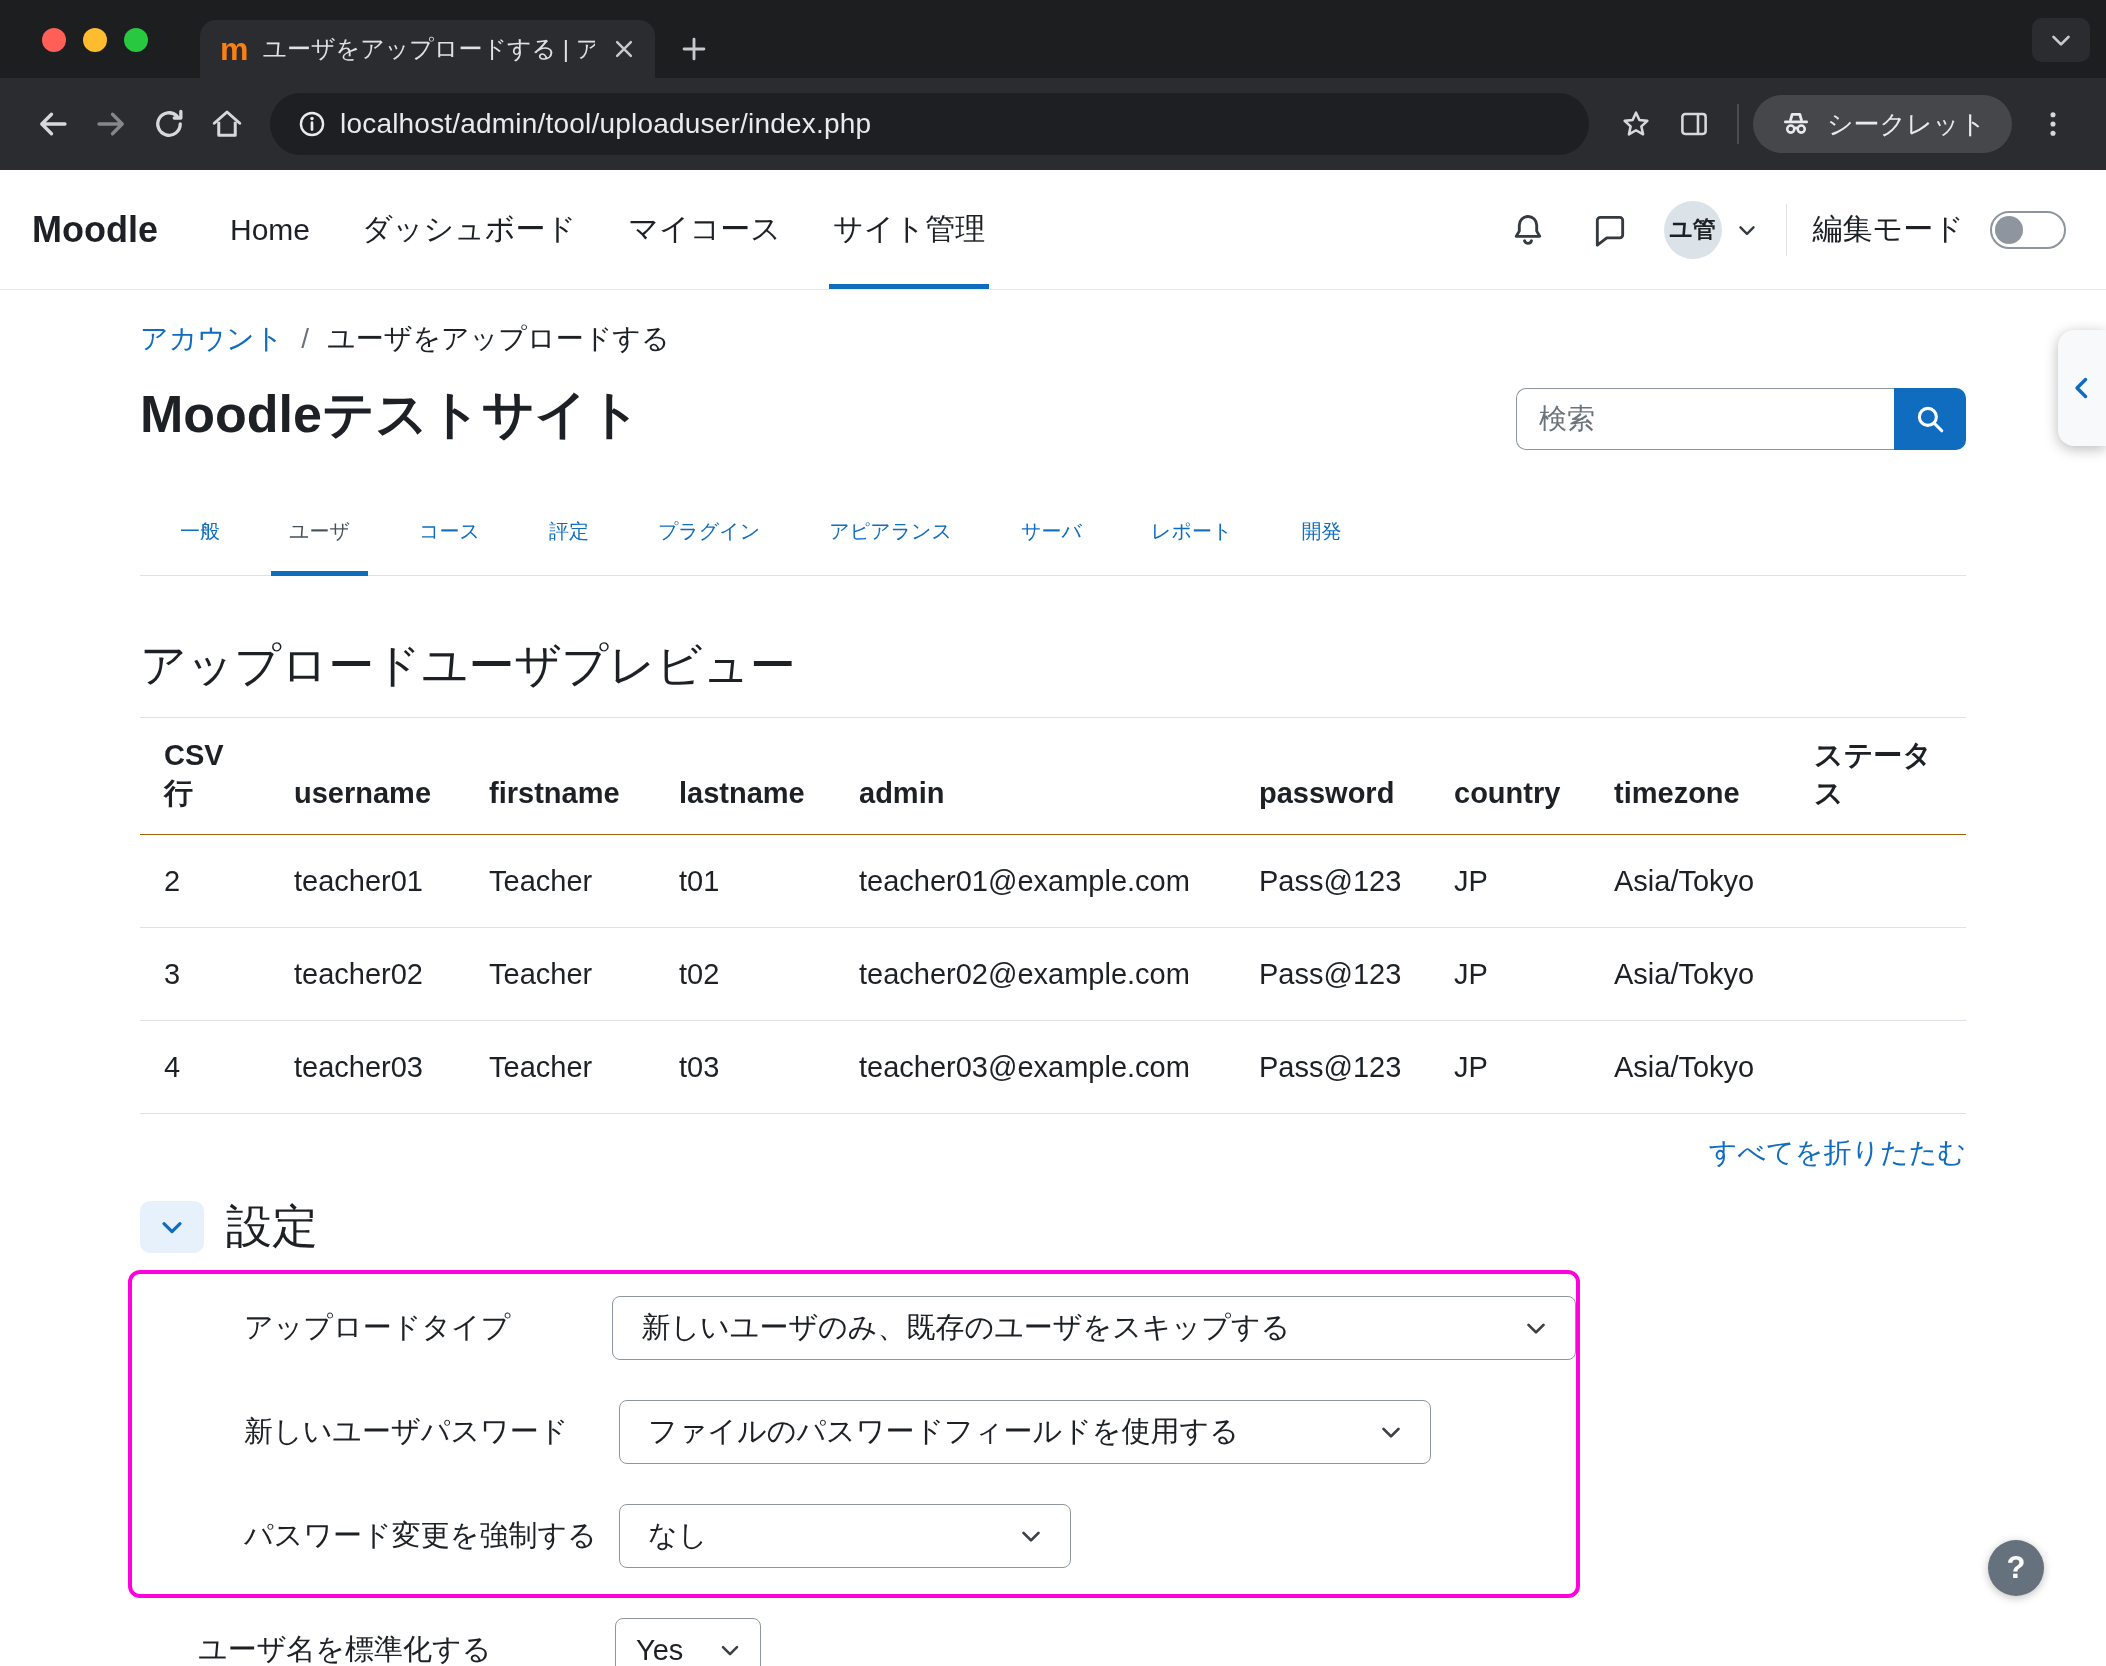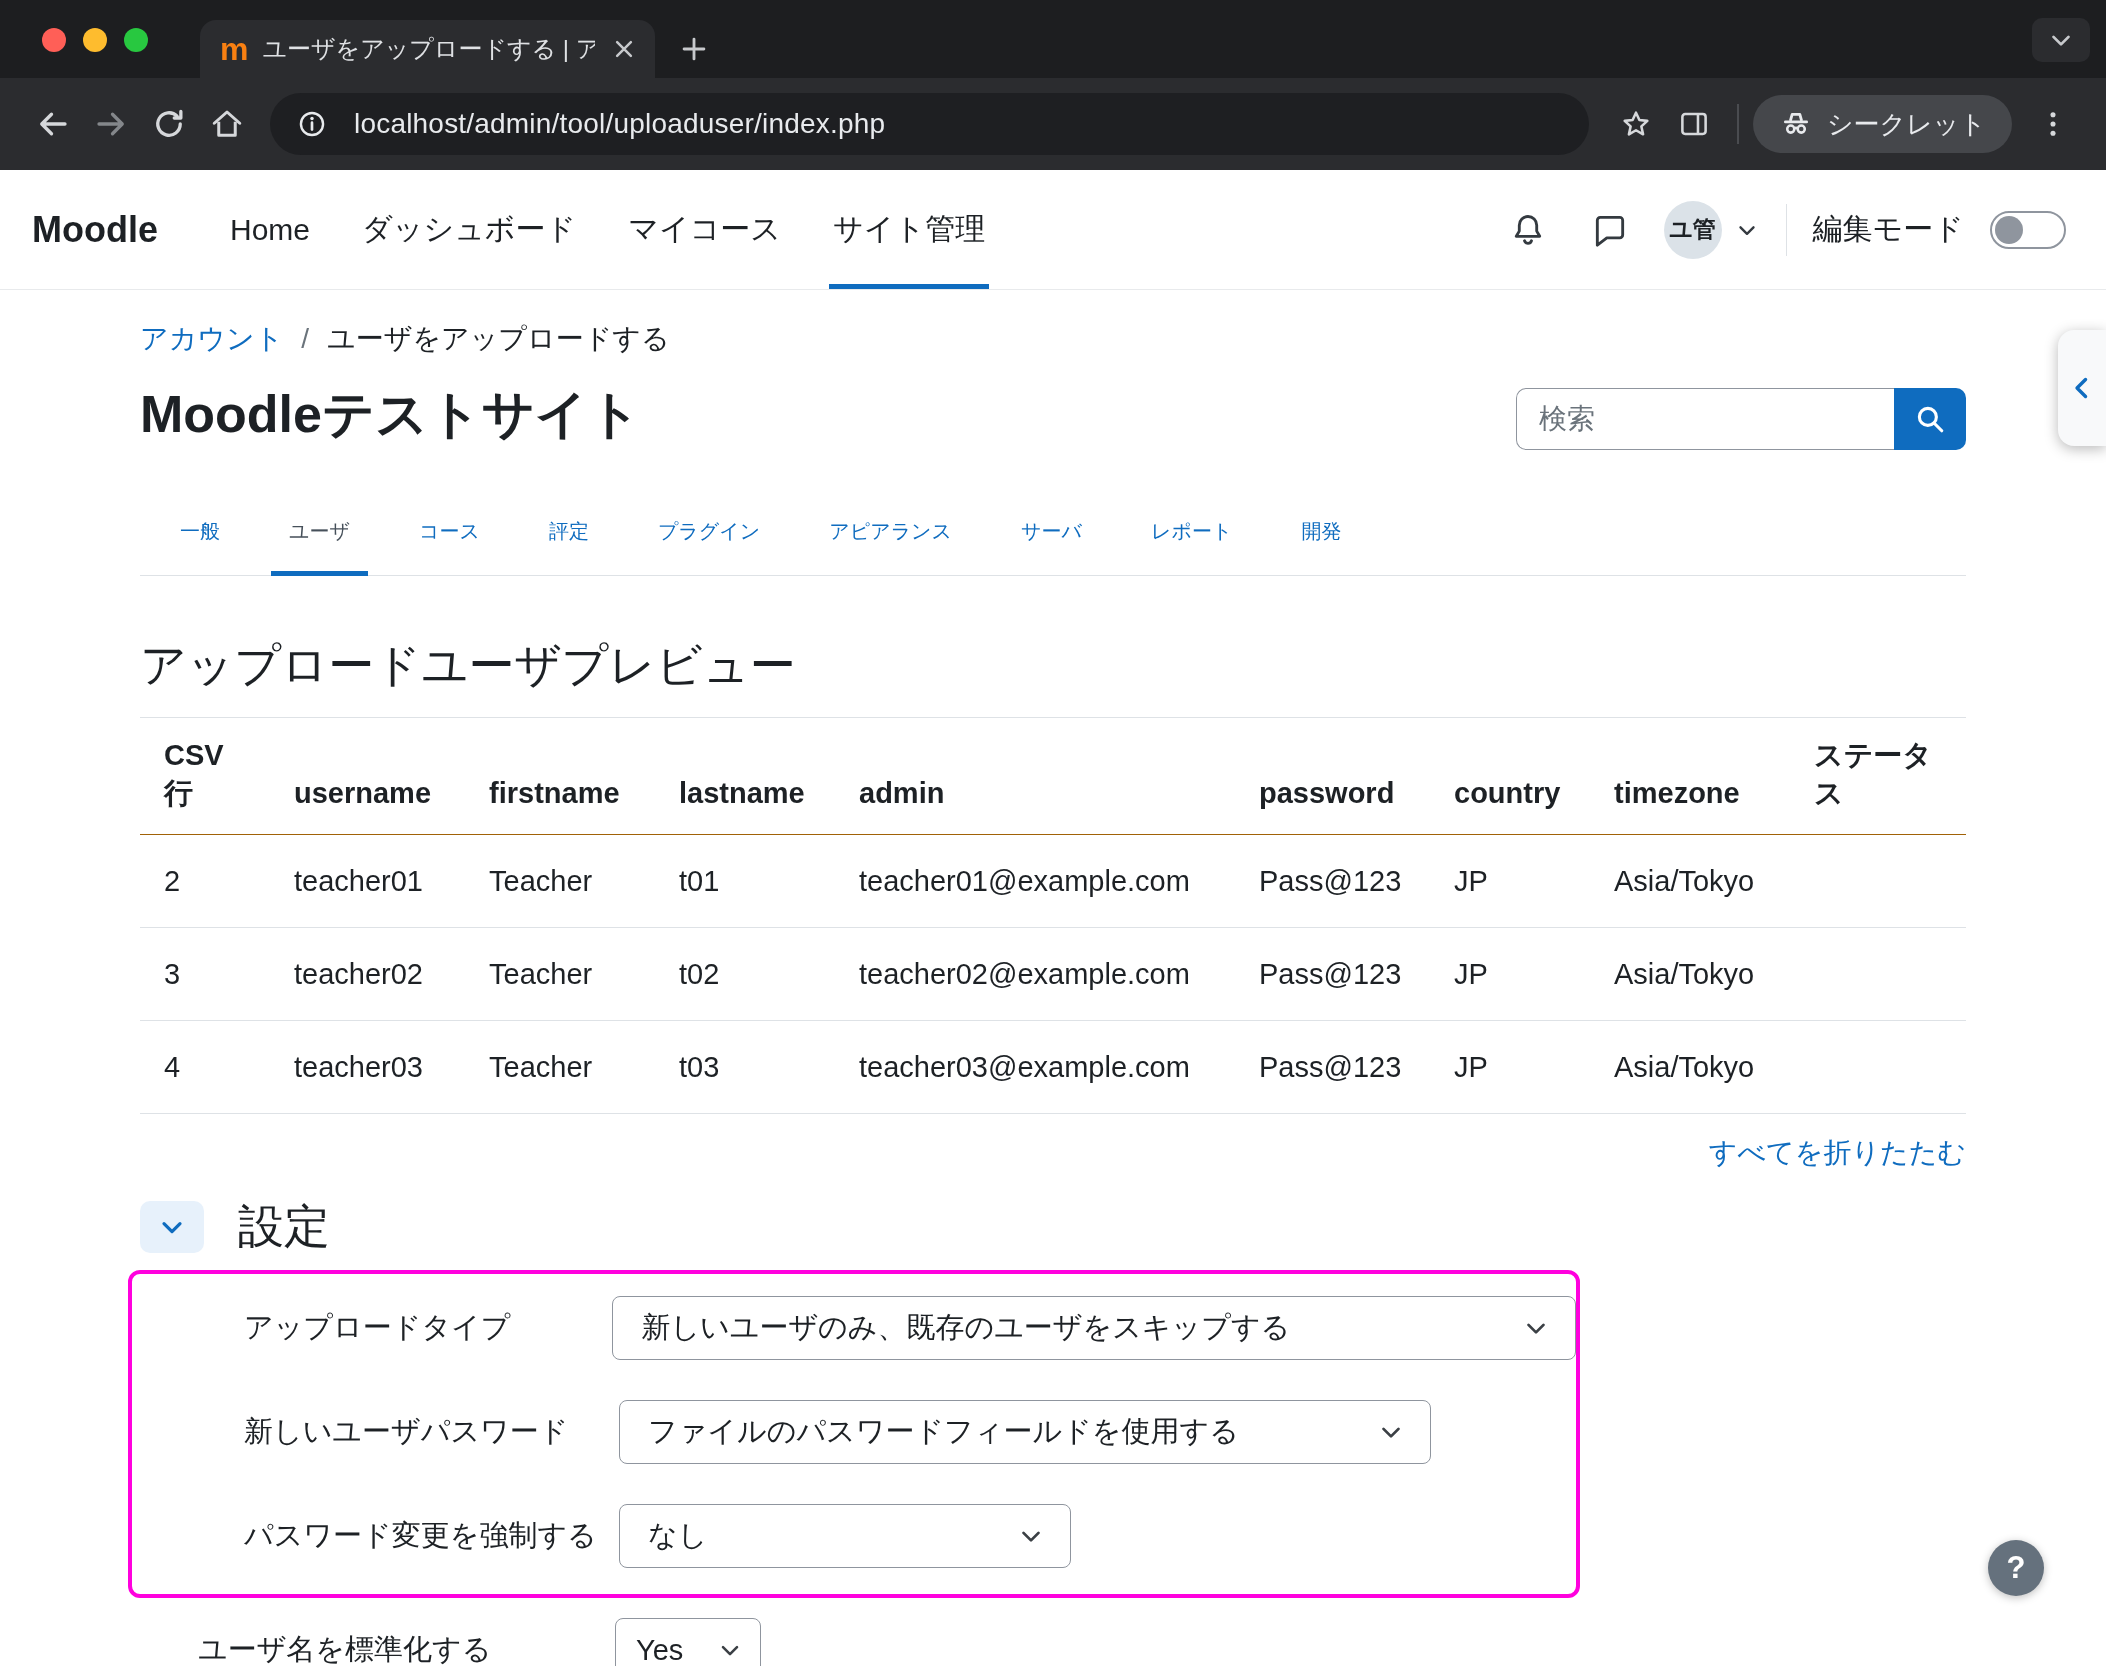--- a/index.html
+++ b/index.html
@@ -22,21 +22,21 @@
   .btab-close { color:#c7c9cc; }
   .newtab { color:#c7c9cc; margin:0 0 12px 22px; }
   .tabsearch { position:absolute; right:16px; top:18px; width:58px; height:44px; border-radius:10px;
                background:#2b2c2f; color:#c7c9cc; display:flex; align-items:center; justify-content:center; }
 
   .toolbar { height:92px; background:#2b2c2f; display:flex; align-items:center; padding:0 24px; }
   .nav-btn { width:58px; height:58px; border-radius:50%; display:flex; align-items:center; justify-content:center;
              color:#d6d8db; background:transparent; border:none; }
   .nav-btn.dim { color:#84878b; }
   .omnibox { flex:1; height:62px; background:#1e1f22; border-radius:31px; margin:0 18px 0 14px;
-             display:flex; align-items:center; padding:0 26px; gap:26px; color:#e8eaed; }
+             display:flex; align-items:center; padding:0 26px; gap:12px; color:#e8eaed; }
   .url-text { font-size:28px; letter-spacing:.2px; }
   .v-sep { width:2px; height:40px; background:#4a4c50; margin:0 14px; }
   .incog { height:58px; border-radius:29px; background:#45474b; color:#e8eaed; display:flex; align-items:center;
            gap:14px; padding:0 26px; font-size:26px; margin-right:12px; }
 
   
   .m-navbar { height:120px; background:#fff; border-bottom:1px solid #e8eaec; display:flex; align-items:stretch; padding:0 40px 0 32px; }
   .brand { font-size:36px; font-weight:700; display:flex; align-items:center; margin-right:46px; }
   .m-nav { display:flex; }
   .m-nav-item { display:flex; align-items:center; padding:0 26px; font-size:30px; color:#1d2125; position:relative; cursor:pointer; }
@@ -75,21 +75,21 @@
   .preview-heading { font-size:46px; font-weight:400; margin-top:59px; color:#1d2125; }
 
   table.preview-table { width:100%; border-collapse:collapse; margin-top:20px; font-size:29px; }
   .preview-table th { text-align:left; vertical-align:bottom; font-weight:700; padding:18px 24px 22px;
                       border-top:1px solid #dee2e6; border-bottom:1px solid #a16207; line-height:38px; }
   .preview-table td { padding:28px 24px; border-bottom:1px solid #dee2e6; line-height:36px; }
 
   .collapse-row { text-align:right; margin-top:20px; }
   .collapse-link { color:#0f6cbf; font-size:28px; cursor:pointer; }
 
-  .settings-head { display:flex; align-items:center; gap:34px; margin-top:24px; }
+  .settings-head { display:flex; align-items:center; gap:22px; margin-top:24px; }
   .collapse-btn { width:64px; height:52px; border-radius:10px; background:#e7f1fb; color:#0f6cbf; border:none;
                   display:flex; align-items:center; justify-content:center; cursor:pointer; }
   .settings-title { font-size:46px; font-weight:400; }
 
   .highlight-box { border:4px solid #ff00de; border-radius:12px; width:1452px; margin:12px 0 0 -12px; padding:22px 0 26px; }
   .form-row { display:flex; align-items:center; margin-bottom:40px; }
   .highlight-box .form-row:last-child { margin-bottom:0; }
   .form-label { width:487px; padding-left:112px; font-size:29px; }
   .form-row.outside { margin:20px 0 0 0; }
   .form-row.outside .form-label { width:475px; padding-left:58px; }

